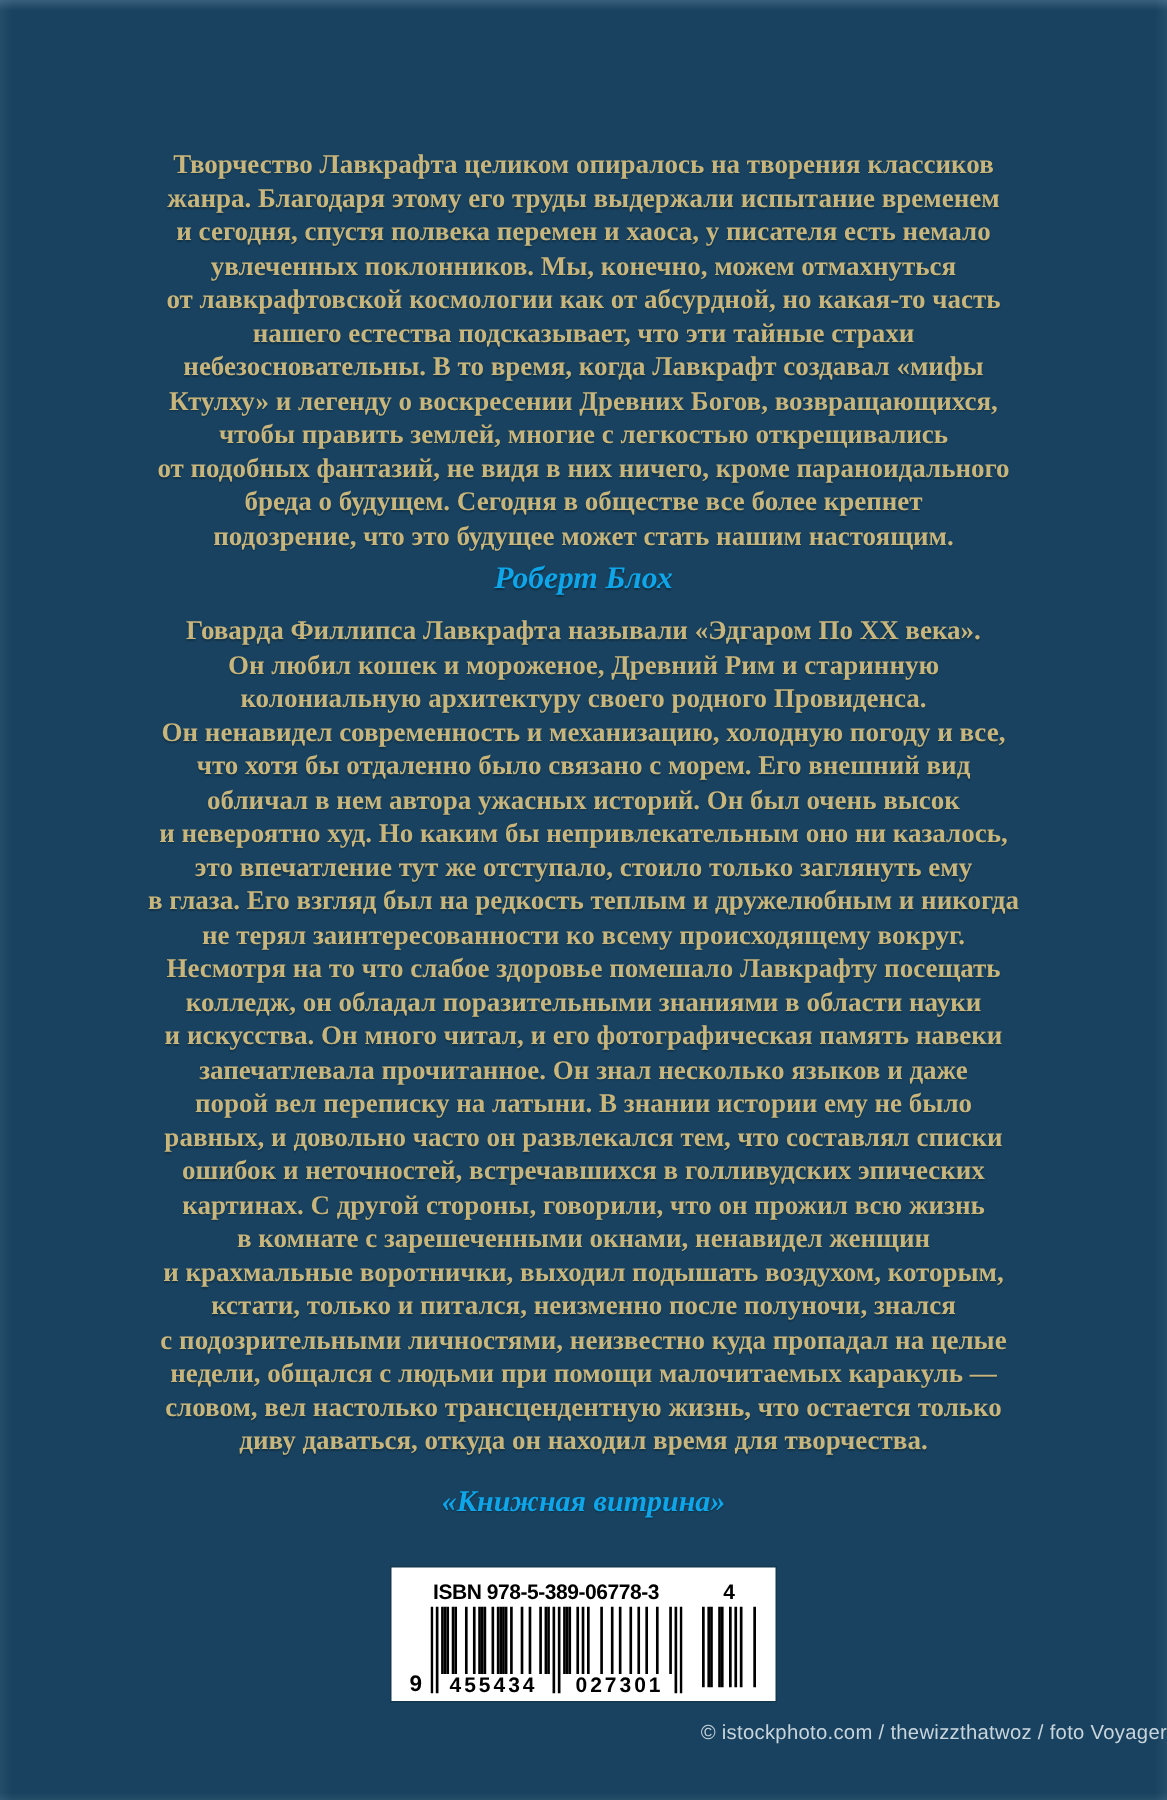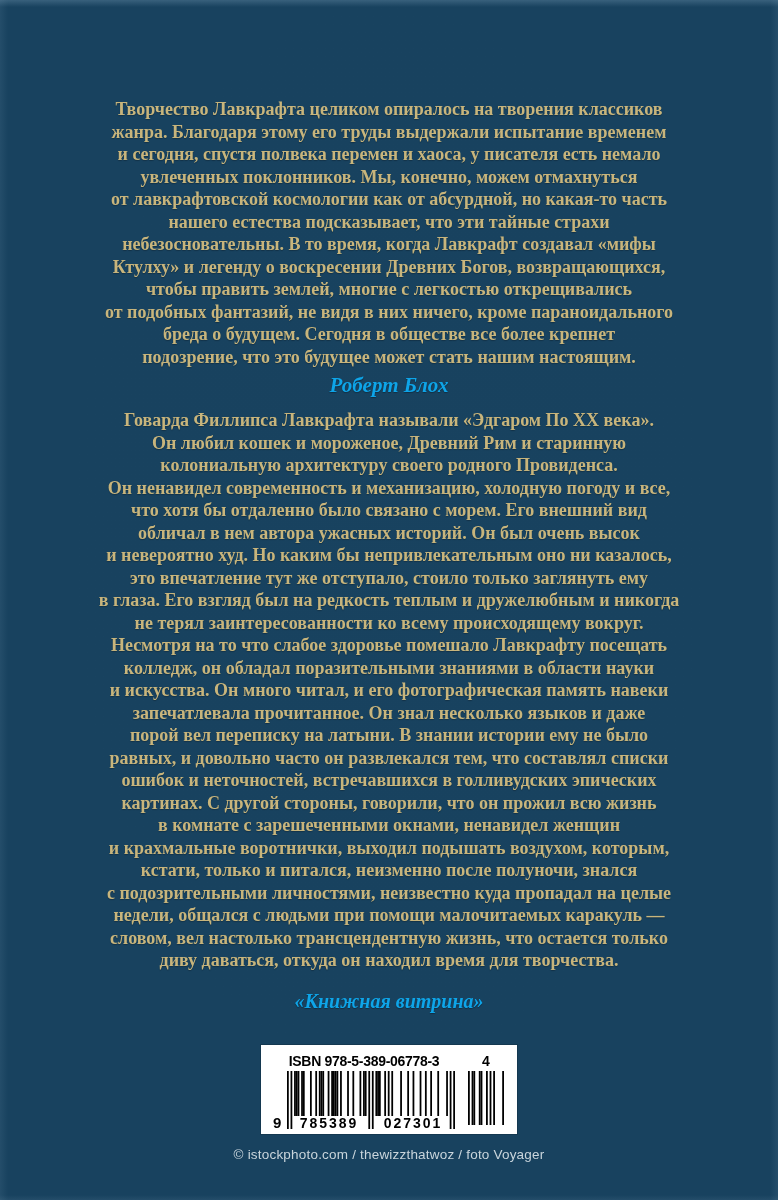--- a/index.html
+++ b/index.html
@@ -90,21 +90,21 @@
   .site-bar span {
     font-family: "Liberation Sans", sans-serif;
     font-weight: bold;
     font-size: 17px;
     color: #ffffff;
     letter-spacing: 0.5px;
   }
 
   .credits {
     margin-top: 13px;
-    text-align: center;
+    text-align: right;
     font-family: "Liberation Sans", sans-serif;
     font-size: 13.5px;
     color: #c9d5dc;
     letter-spacing: 0.2px;
   }
 </style>
 </head>
 <body>
 
 <div class="page">
@@ -196,21 +196,21 @@
                 <rect x="75" y="0" width="1" height="45" fill="#000"></rect>
                 <rect x="78" y="0" width="1" height="45" fill="#000"></rect>
                 <rect x="81" y="0" width="1" height="45" fill="#000"></rect>
                 <rect x="85" y="0" width="1" height="45" fill="#000"></rect>
                 <rect x="90" y="0" width="1" height="45" fill="#000"></rect>
                 <rect x="92" y="0" width="1" height="58" fill="#000"></rect>
                 <rect x="94" y="0" width="1" height="58" fill="#000"></rect>
               </svg>
             <span class="lead-digit">9</span>
             <div class="digit-groups">
-              <span>785389</span>
+              <span>455434</span>
               <span>027301</span>
             </div>
           </div>
         </div>
         <div class="bc-addon">
           <div class="addon-label">4</div>
           <svg id="ean-addon" width="36" height="54" viewBox="0 0 20 54" preserveAspectRatio="none">
               <rect x="0" y="0" width="1" height="54" fill="#000"></rect>
               <rect x="2" y="0" width="1" height="54" fill="#000"></rect>
               <rect x="3" y="0" width="1" height="54" fill="#000"></rect>

